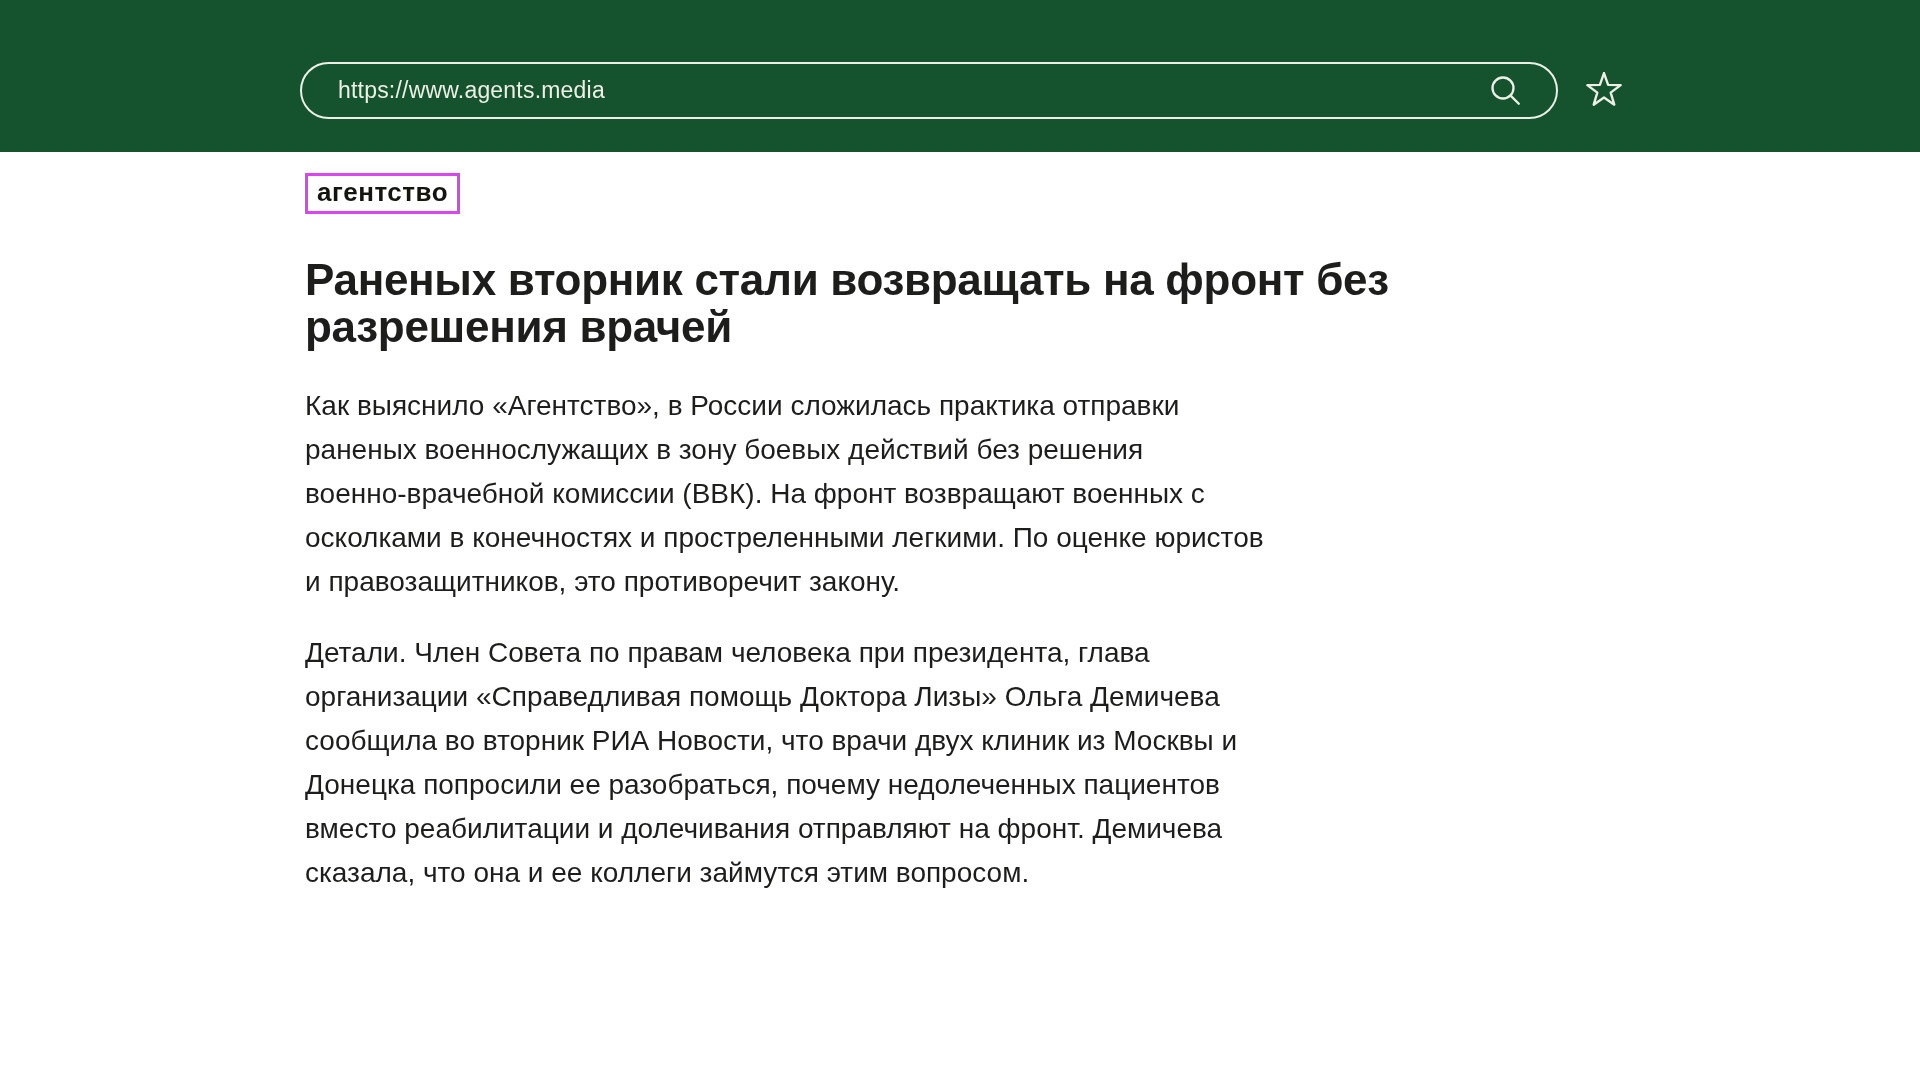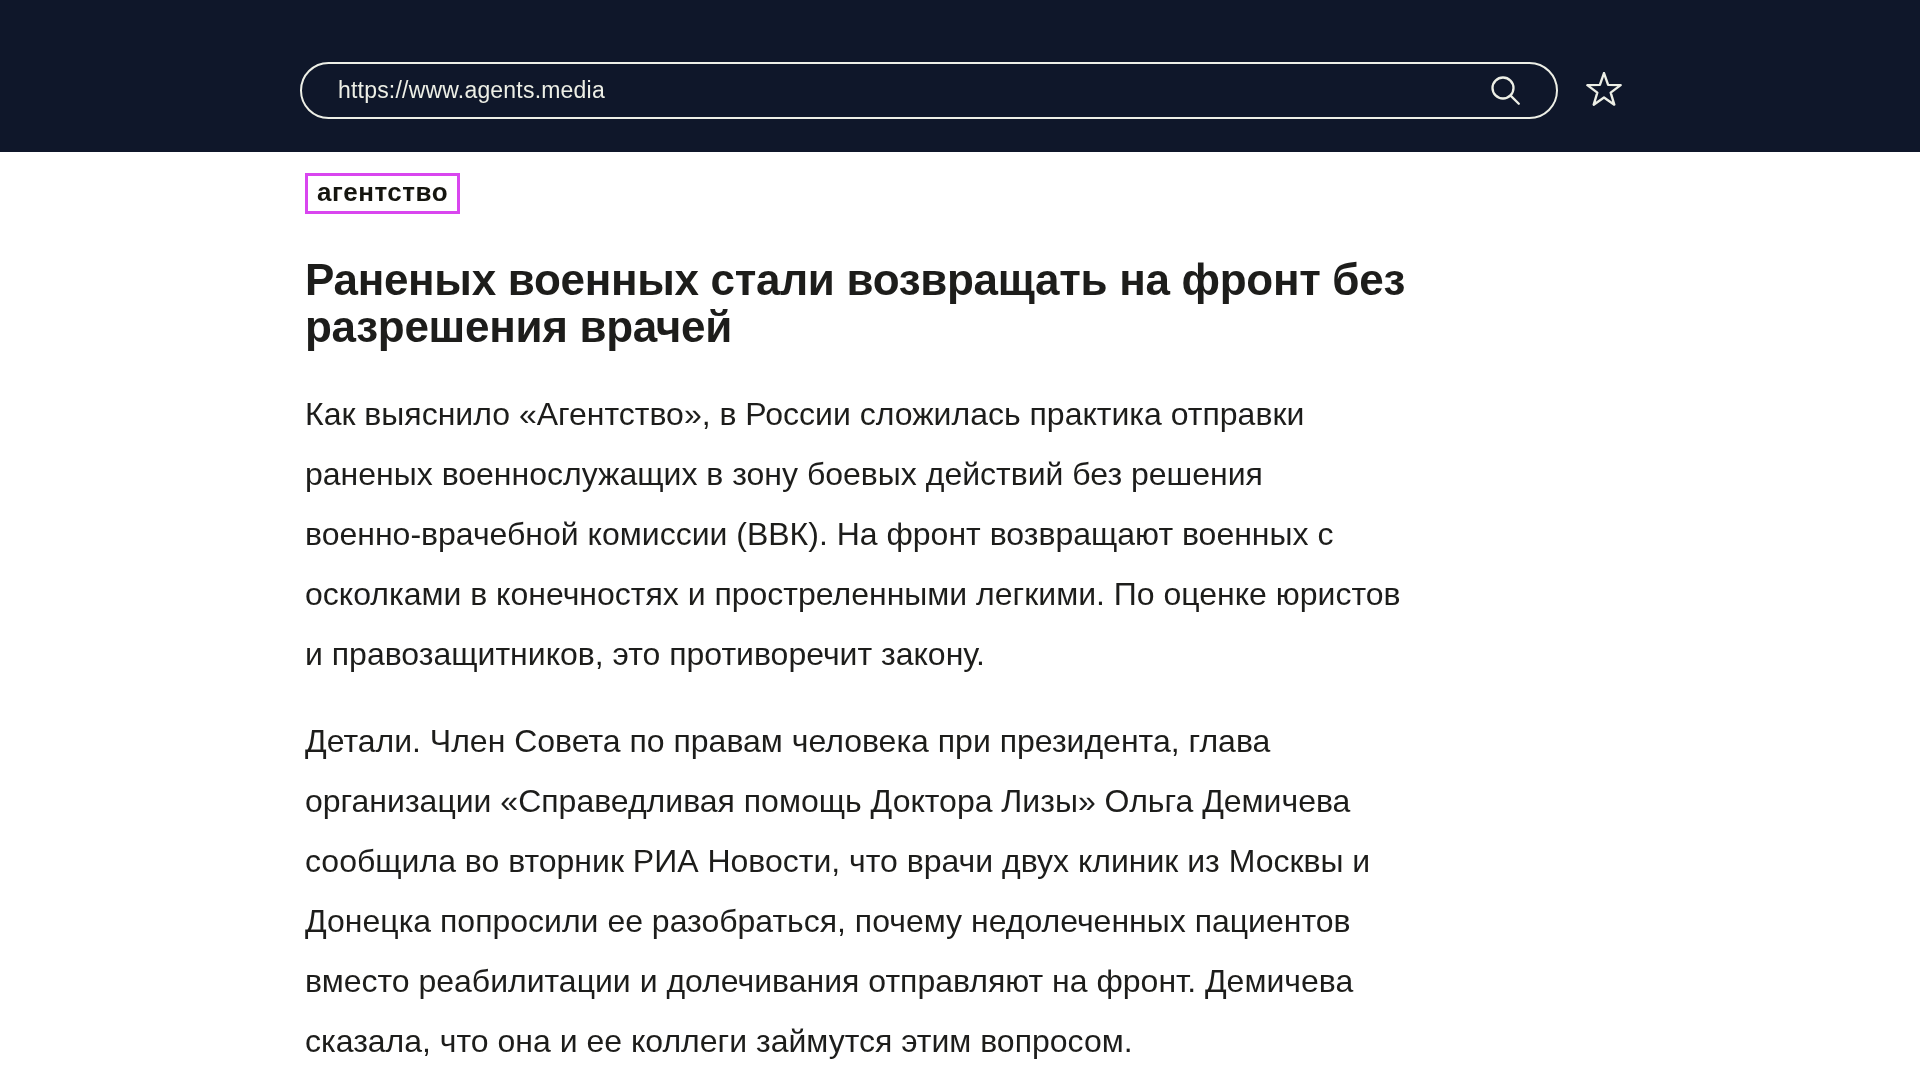--- a/index.html
+++ b/index.html
@@ -7,21 +7,21 @@
     width: 1920px; height: 1080px;
     background: #ffffff;
     font-family: "Liberation Sans", sans-serif;
     overflow: hidden;
   }
 
   
   .browser-header {
     position: relative;
     width: 1920px; height: 152px;
-    background: #0f172a;
+    background: #14532d;
     padding-left: 21px;
   }
   .url-bar {
     position: absolute;
     left: 300px; top: 62px;
     width: 1258px; height: 57px;
     border: 2px solid #edefe6;
     border-radius: 29px;
     display: flex;
     align-items: center;
@@ -71,22 +71,22 @@
     width: 1310px;
     font-size: 44px;
     line-height: 47px;
     font-weight: 700;
     letter-spacing: -0.3px;
     color: #1d1d1b;
     white-space: pre-line;
   }
   .article-body p {
     width: 1310px;
-    font-size: 32px;
-    line-height: 60px;
+    font-size: 28px;
+    line-height: 44px;
     font-weight: 400;
     color: #1d1d1b;
     white-space: pre-line;
   }
   .article-body p.first { margin-top: 34px; }
   .article-body p.second { margin-top: 27px; }
 </style>
 </head>
 <body>
 
@@ -103,21 +103,21 @@
   <span class="star-icon-wrap">
     <svg width="36" height="36" viewBox="0 0 35 35" fill="none" xmlns="http://www.w3.org/2000/svg">
       <polygon points="17.5,1 21.5,12.5 33.7,12.75 24,20.1 27.5,31.75 17.5,24.8 7.5,31.75 11,20.1 1.3,12.75 13.5,12.5" fill="none" stroke="#edefe6" stroke-width="2.3" stroke-linejoin="round"></polygon>
     </svg>
   </span>
 </div>
 
 <div class="article">
   <div class="brand-logo">агентство</div>
 
-  <h1 class="article-title">Раненых военных стали возвращать на фронт без
+  <h1 class="article-title">Раненых вторник стали возвращать на фронт без
 разрешения врачей</h1>
 
   <div class="article-body">
     <p class="first">Как выяснило «Агентство», в России сложилась практика отправки
 раненых военнослужащих в зону боевых действий без решения
 военно-врачебной комиссии (ВВК). На фронт возвращают военных с
 осколками в конечностях и простреленными легкими. По оценке юристов
 и правозащитников, это противоречит закону.</p>
     <p class="second">Детали. Член Совета по правам человека при президента, глава
 организации «Справедливая помощь Доктора Лизы» Ольга Демичева

